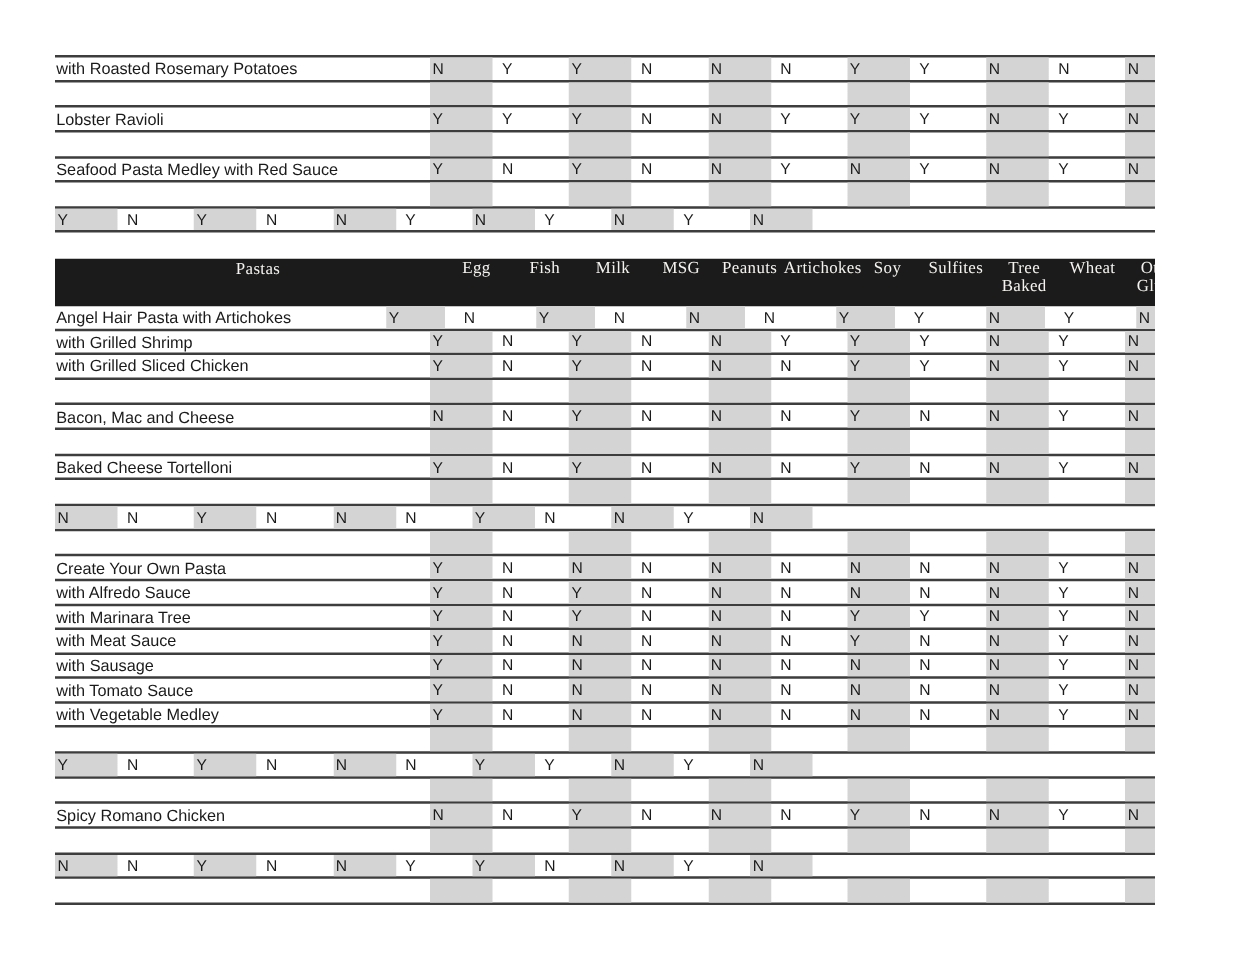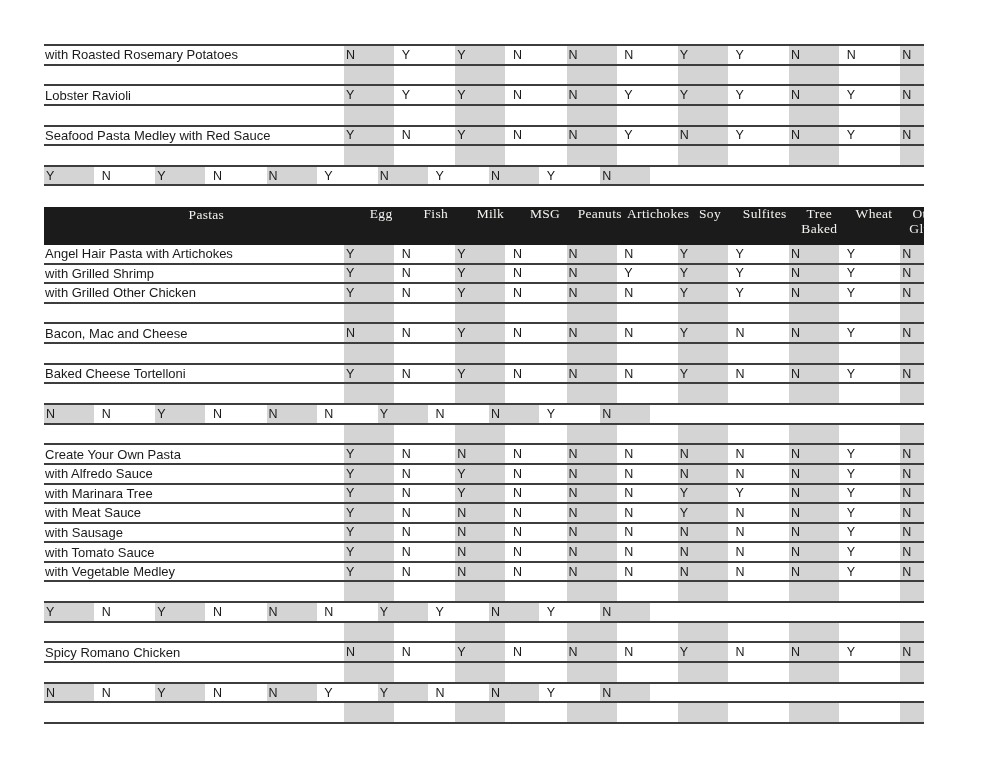--- a/index.html
+++ b/index.html
@@ -38,21 +38,21 @@
     line-height: 1.08;
     white-space: pre-line;
   }
 
   .row {
     display: flex;
     align-items: center;
     height: 17.6px;
     border-top: 2px solid var(--line, #3d3d3d);
   }
-  .row.first { border-top: none; }
+  .row.first { border-top: none; gap: 13px; }
   .row.spacer { height: 18.7px; }
   .endline { height: 0; border-top: 2px solid var(--line, #3d3d3d); }
 
   .cell { box-sizing: border-box; height: 100%; display: flex; align-items: center; }
   .cell.name {
     width: 300px;
     padding-left: 1px;
     font-size: 13px;
     white-space: nowrap;
     overflow: hidden;
@@ -217,21 +217,21 @@
         <div class="cell val">N</div>
         <div class="cell val stripe">N</div>
         <div class="cell val">Y</div>
         <div class="cell val stripe">Y</div>
         <div class="cell val">Y</div>
         <div class="cell val stripe">N</div>
         <div class="cell val">Y</div>
         <div class="cell val stripe">N</div>
       </div>
       <div class="row">
-        <div class="cell name">with Grilled Other Chicken</div>
+        <div class="cell name">with Grilled Sliced Chicken</div>
         <div class="cell val stripe">Y</div>
         <div class="cell val">N</div>
         <div class="cell val stripe">Y</div>
         <div class="cell val">N</div>
         <div class="cell val stripe">N</div>
         <div class="cell val">N</div>
         <div class="cell val stripe">Y</div>
         <div class="cell val">Y</div>
         <div class="cell val stripe">N</div>
         <div class="cell val">Y</div>

